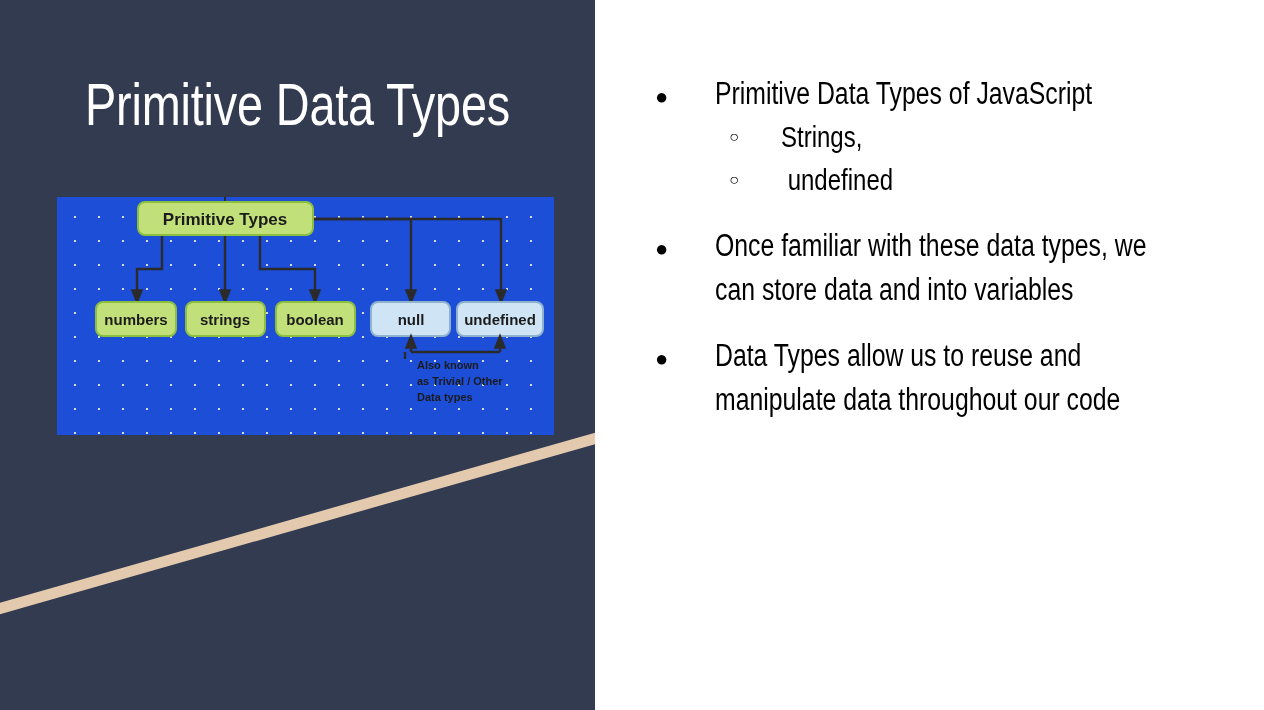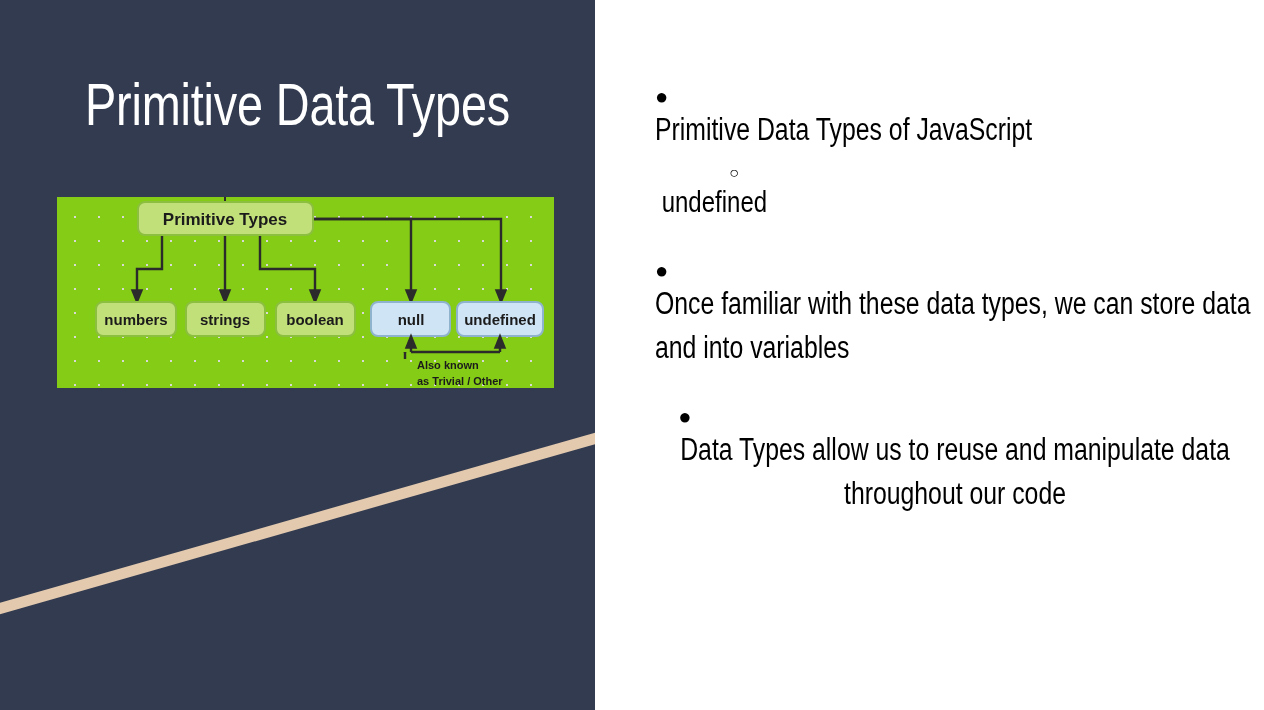--- a/index.html
+++ b/index.html
@@ -58,22 +58,22 @@
     height: 200px;
     pointer-events: none;
   }
 
   
   #diagram-card {
     position: absolute;
     left: 57px;
     top: 197px;
     width: 497px;
-    height: 191px;
-    background: #84cc16;
+    height: 238px;
+    background: #1d4ed8;
     overflow: hidden;
   }
   
   #diagram-dots {
     position: absolute;
     inset: 0;
     background-image: radial-gradient(circle, #d9d9d6 1.1px, rgba(0,0,0,0) 1.2px);
     background-size: 24px 24px;
     background-position: 6px 8px;
   }
@@ -106,26 +106,25 @@
   }
 
   #bullet-list {
     position: absolute;
     left: 60px;
     top: 72px;
     width: 600px;
   }
 
   .bullet-group { margin-bottom: 22px; }
-  .bullet-group:last-child { margin-bottom: 8px; text-align: center; }
+  .bullet-group:last-child { margin-bottom: 8px; }
 
   .b-row {
     display: flex;
     align-items: flex-start;
-    flex-direction: column;
   }
 
   .b-marker {
     flex: 0 0 auto;
     color: #000000;
     line-height: 1;
   }
 
   .b-text {
     color: #000000;
@@ -255,20 +254,24 @@
 
     <div id="bullet-list">
 
       <div class="bullet-group">
         <div class="b-row lvl1">
           <span class="b-marker"></span>
           <span class="b-text">Primitive Data Types of JavaScript</span>
         </div>
         <div class="b-row lvl2">
           <span class="b-marker"></span>
+          <span class="b-text">Strings,</span>
+        </div>
+        <div class="b-row lvl2">
+          <span class="b-marker"></span>
           <span class="b-text"> undefined</span>
         </div>
       </div>
 
       <div class="bullet-group">
         <div class="b-row lvl1">
           <span class="b-marker"></span>
           <span class="b-text">Once familiar with these data types, we can store data and into variables</span>
         </div>
       </div>

